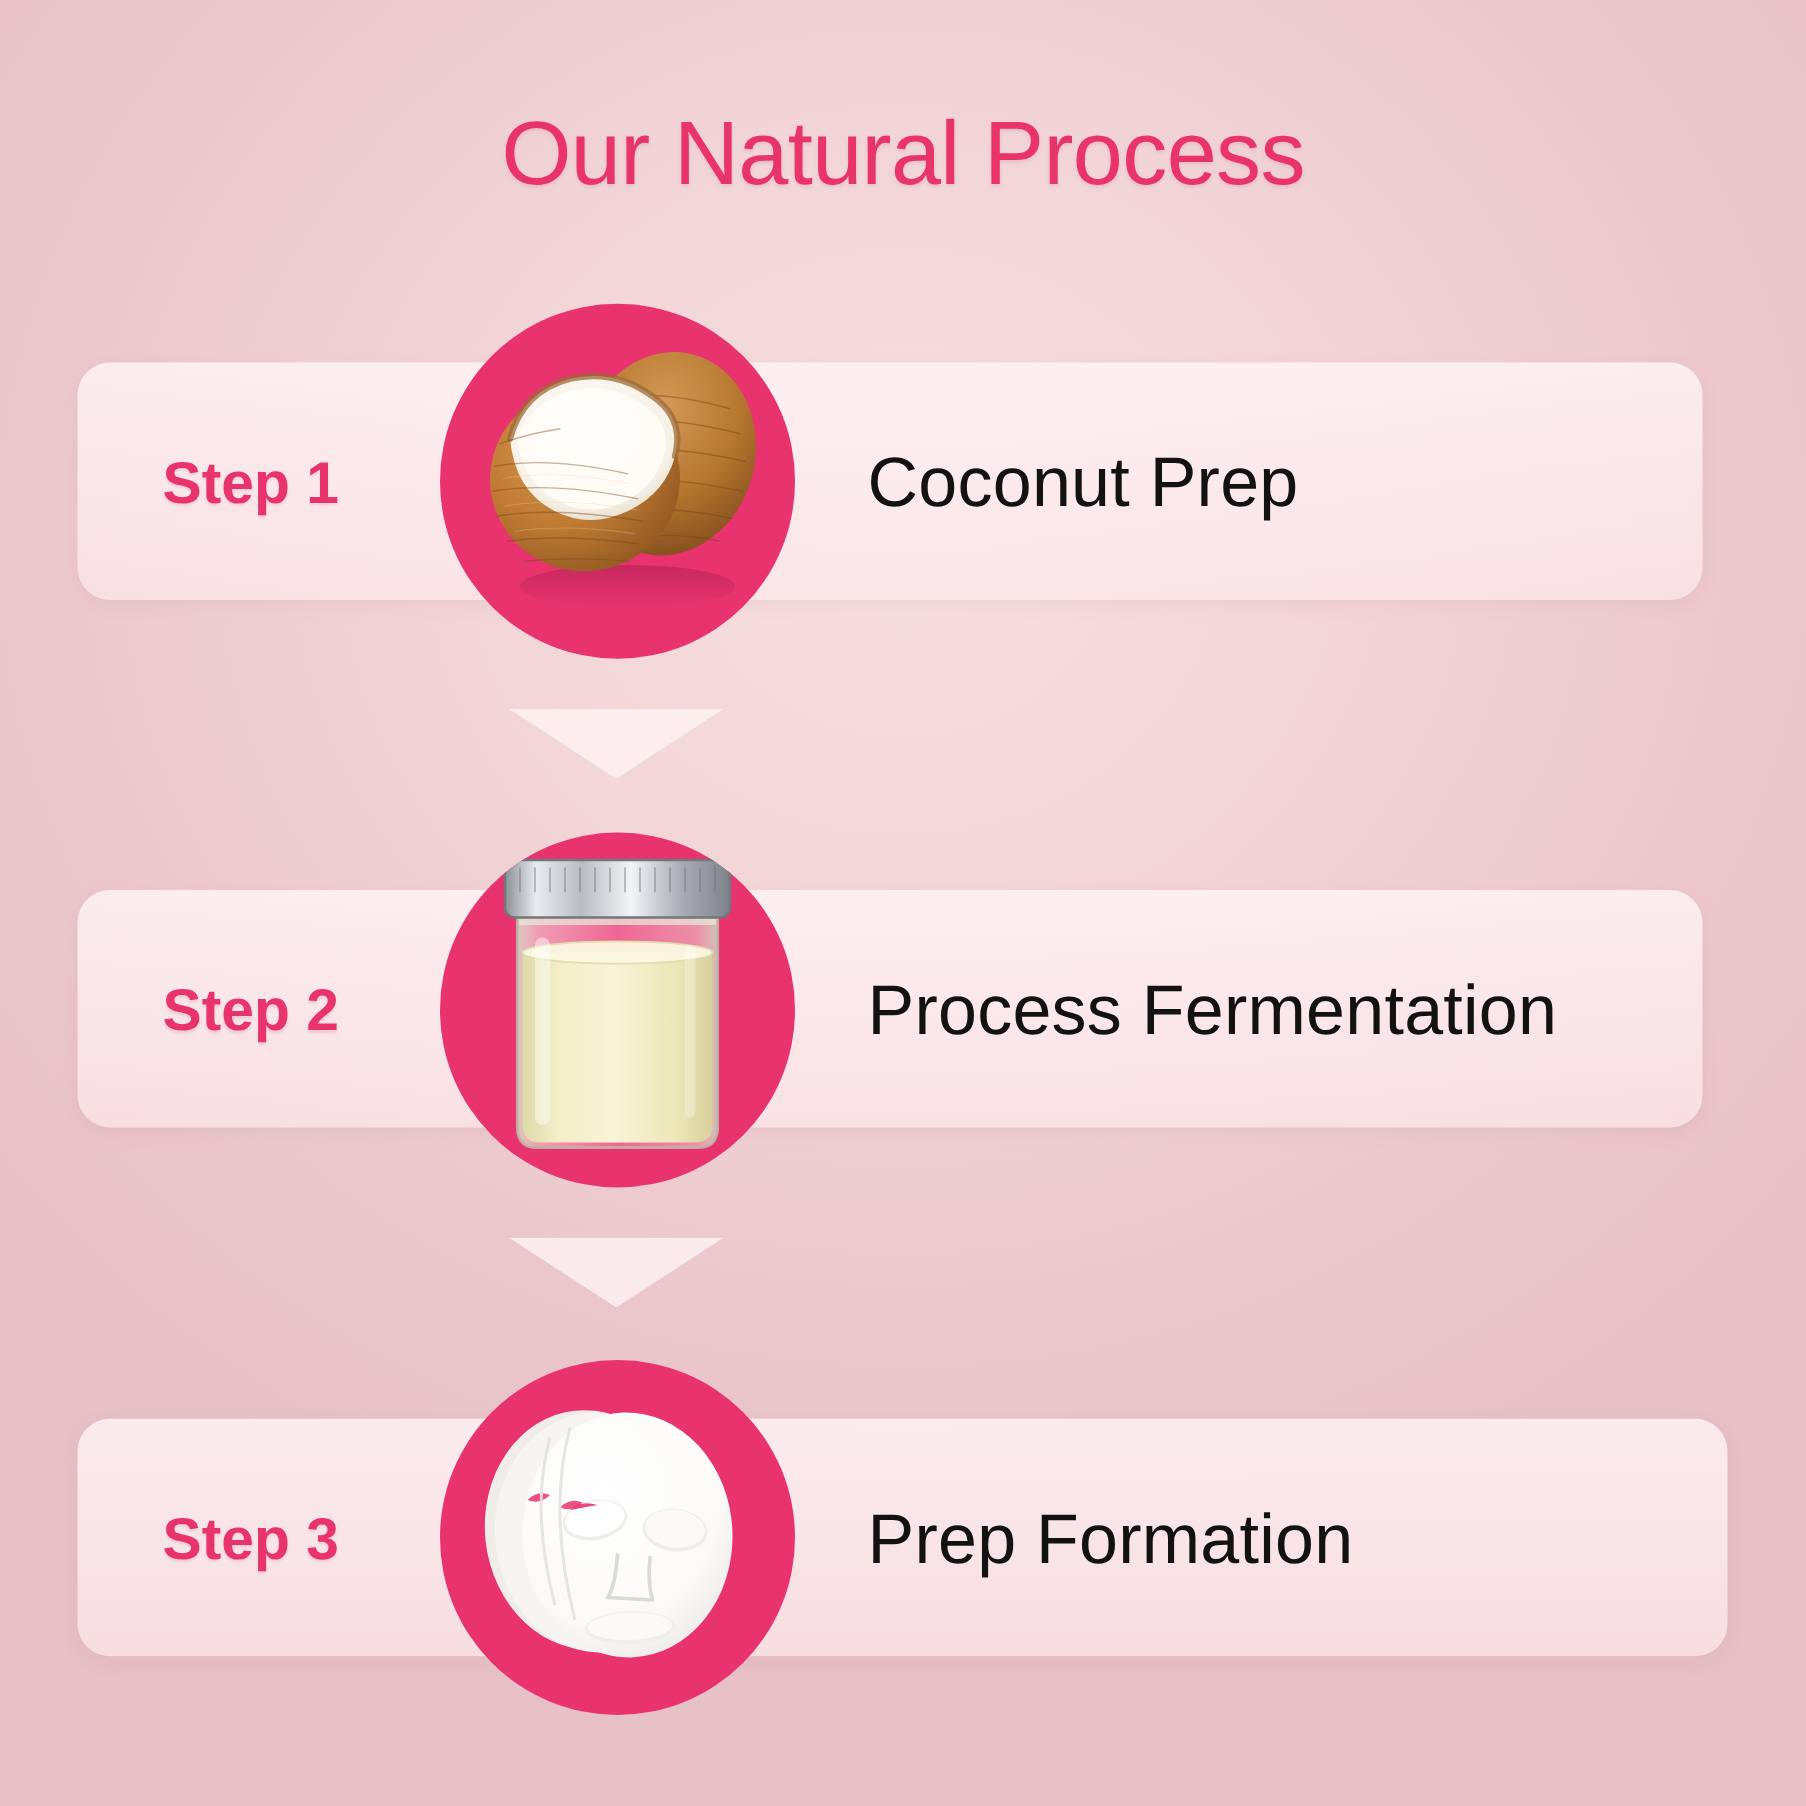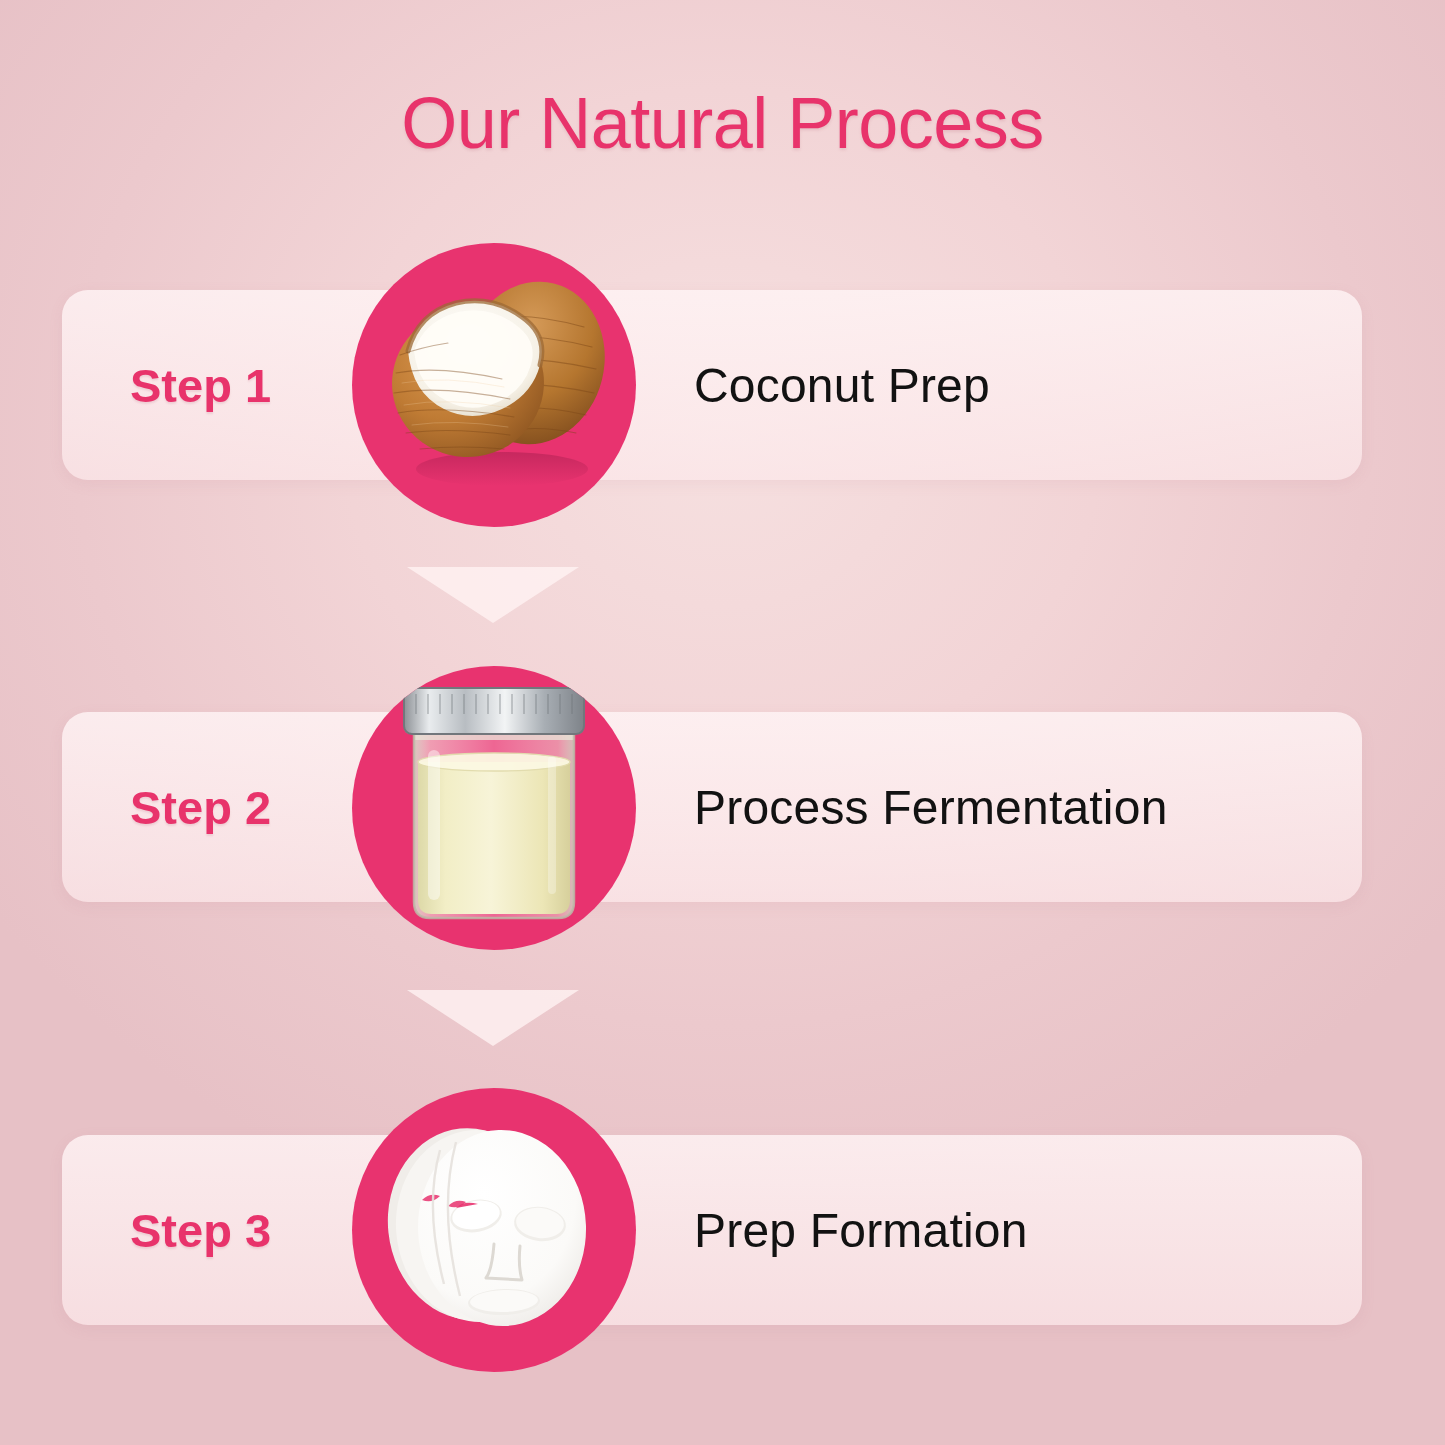--- a/index.html
+++ b/index.html
@@ -42,21 +42,21 @@
     position: absolute;
     left: 62px;
     width: 1300px;
     height: 190px;
     border-radius: 26px;
     background: linear-gradient(180deg, rgba(255,244,245,0.82) 0%, rgba(252,232,234,0.74) 100%);
     box-shadow: 0 4px 14px rgba(190, 120, 138, 0.10);
   }
   .row-1 { top: 290px; }
   .row-2 { top: 712px; text-align: center; }
-  .row-3 { top: 1135px; }
+  .row-3 { top: 1135px; padding-left: 20px; }
 
   .step-label {
     position: absolute;
     left: 48px;
     top: 0;
     height: 190px;
     display: flex;
     align-items: center;
     font-size: 47px;
     font-weight: 700;
@@ -66,21 +66,21 @@
     margin-left: 20px;
   }
 
   .step-text {
     position: absolute;
     left: 632px;
     top: 0;
     height: 190px;
     display: flex;
     align-items: center;
-    font-size: 48px;
+    font-size: 56px;
     font-weight: 400;
     color: #121212;
     letter-spacing: 0.2px;
     white-space: nowrap;
   }
 
   
   .circle {
     position: absolute;
     left: 352px;

